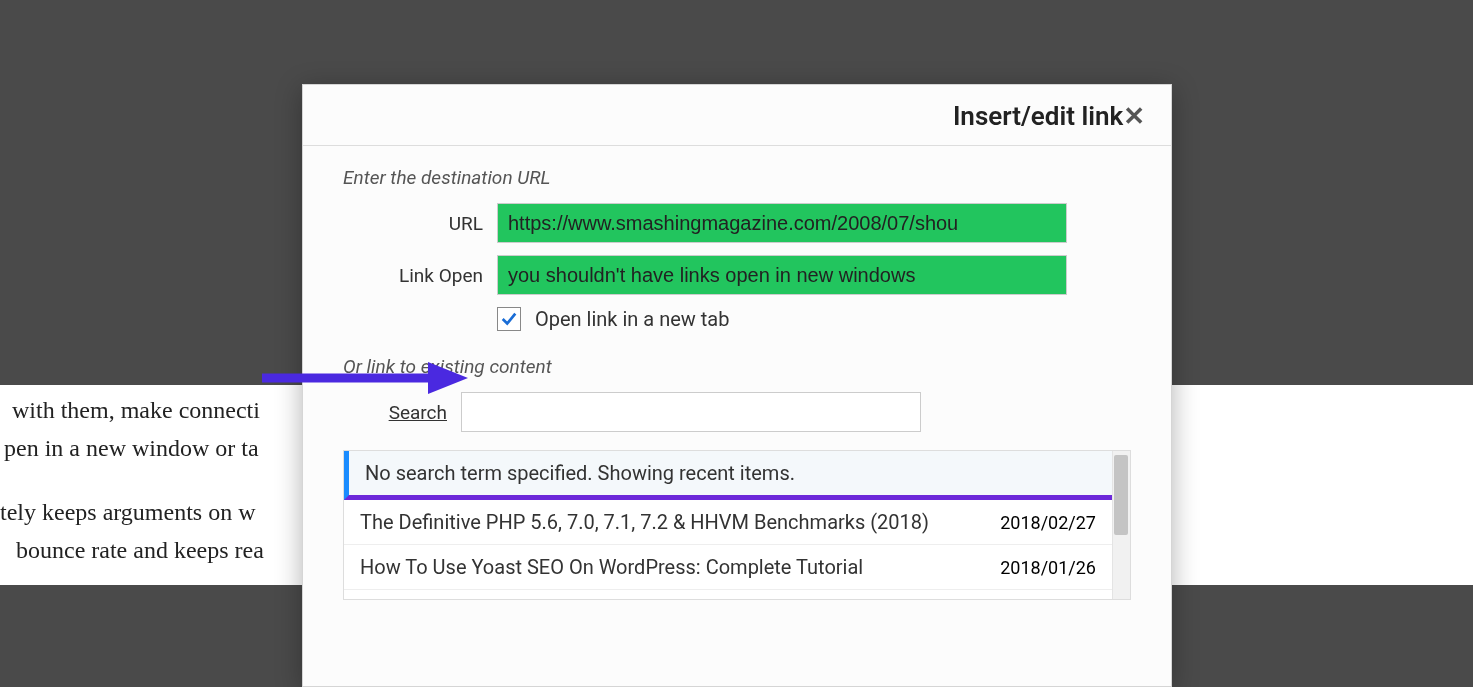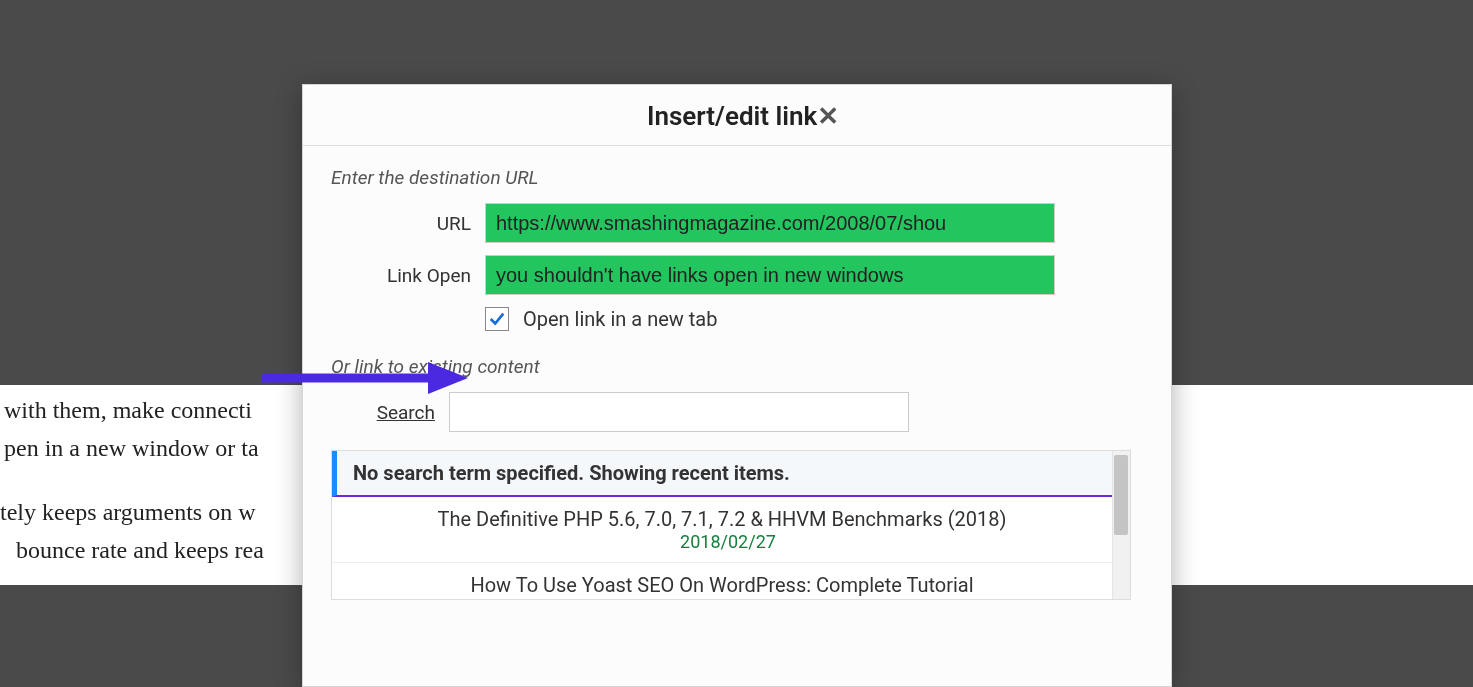--- a/index.html
+++ b/index.html
@@ -1,41 +1,41 @@
 <!DOCTYPE html>
 <html><head>
 <meta charset="utf-8">
 <style>
   * { box-sizing: border-box; margin: 0; padding: 0; }
   html, body { width: 1473px; height: 687px; overflow: hidden; font-family: -apple-system, BlinkMacSystemFont, "Segoe UI", Roboto, "Helvetica Neue", Arial, sans-serif; }
   .stage { position: relative; width: 1473px; height: 687px; background: #4a4a4a; }
   .white-band { position: absolute; left: 0; top: 385px; width: 1473px; height: 200px; background: #fff; }
   .bg-text { position: absolute; font-family: Georgia, 'Times New Roman', serif; font-size: 24px; color: #222; line-height: 1.55; }
-  .bg-text.p1 { left: 4px; top: 392px; text-align: center; }
+  .bg-text.p1 { left: 12px; top: 392px; text-align: center; }
   .bg-text.p2 { left: 4px; top: 430px; }
   .bg-text.p3 { left: 0px; top: 494px; }
   .bg-text.p4 { left: 16px; top: 532px; }
 
   .dialog {
     position: absolute;
     left: 302px; top: 84px;
     width: 870px; height: 603px;
     background: #fcfcfc;
     border: 1px solid #d5d5d5;
     box-shadow: 0 5px 25px rgba(0,0,0,0.3);
   }
   .dialog-header {
-    display: flex; justify-content: center; align-items: center;
+    display: flex; justify-content: flex-end; align-items: center;
     padding: 16px 26px 14px 38px;
     border-bottom: 1px solid #ddd;
   }
   .dialog-title { font-size: 26px; font-weight: 600; color: #222; }
   .close-btn { font-size: 26px; color: #555; cursor: pointer; font-weight: bold; line-height: 1; }
 
-  .dialog-body { padding: 20px 40px 0 28px; font-size: 19px; color: #333; }
+  .dialog-body { padding: 20px 40px 0 40px; font-size: 19px; color: #333; }
   .section-hint { font-style: italic; color: #555; font-size: 19px; margin-bottom: 14px; }
 
   .field-row { display: flex; align-items: center; margin-bottom: 12px; }
   .field-label { width: 154px; text-align: right; padding-right: 14px; font-size: 19px; color: #333; }
   .text-input {
     flex: 0 0 570px;
     height: 40px;
     border: 1px solid #ccc;
     padding: 4px 10px;
     font-size: 20px;
@@ -65,32 +65,30 @@
     position: relative;
     height: 150px;
     overflow: hidden;
   }
   .results-inner { position: absolute; left:0; top:0; right:18px; }
   .result-hint {
     padding: 10px 12px 10px 16px;
     font-size: 20px; color: #333;
     background: #f4f8fb;
     border-left: 5px solid #1a8cff;
-    border-bottom: 2px solid #6d28d9;
-    font-weight: bold;
+    border-bottom: 5px solid #6d28d9;
   }
   .result-item {
     display: flex; justify-content: space-between; align-items: center;
     padding: 10px 16px; font-size: 20px; color: #333;
     border-bottom: 1px solid #eee;
     cursor: pointer;
-    flex-direction: column;
   }
   .result-item:nth-child(even){ background:#fff; }
-  .result-date { color: #15803d; font-size: 18px; white-space: nowrap; margin-left: 12px; }
+  .result-date { color: #000000; font-size: 18px; white-space: nowrap; margin-left: 12px; }
   .scrollbar-track { position: absolute; right:0; top:0; width:18px; height:100%; background:#f1f1f1; border-left:1px solid #e4e4e4; }
   .scrollbar-thumb { position:absolute; right:2px; top:4px; width:14px; height:80px; background:#c4c4c4; border-radius:2px; }
 
   .arrow {
     position: absolute;
     left: 258px; top: 358px;
     width: 210px; height: 40px;
     pointer-events: none;
     z-index: 50;
   }

